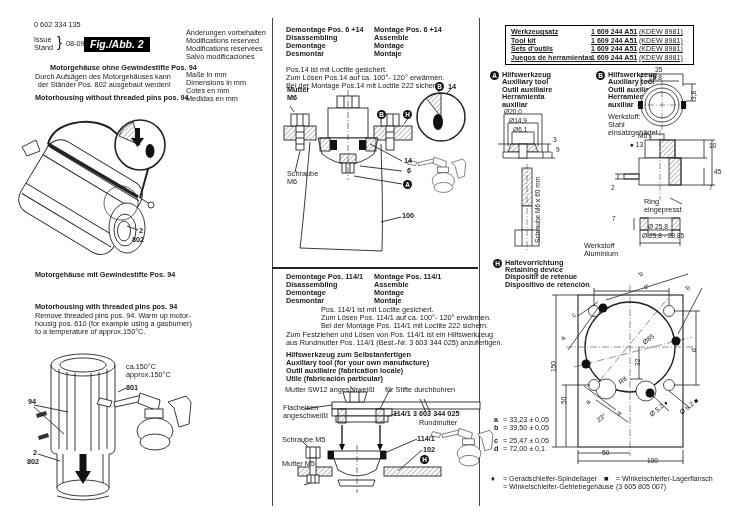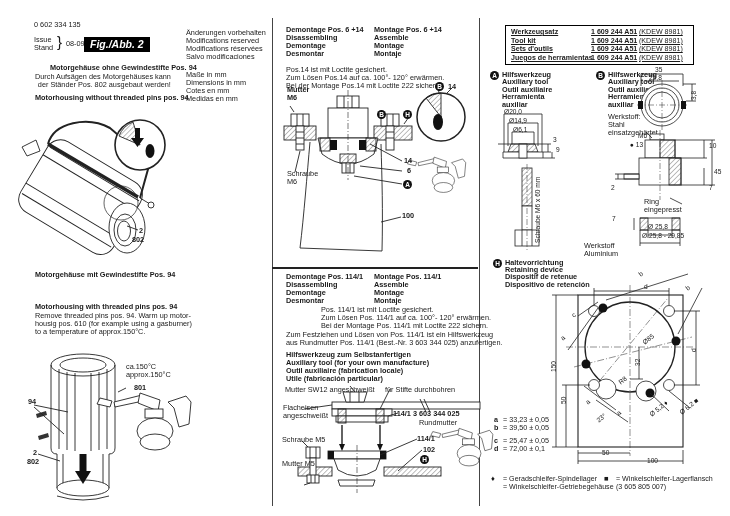--- a/index.html
+++ b/index.html
@@ -135,21 +135,21 @@
         <rect x="31" y="21" width="18" height="9" fill="#fff"></rect>
         <ellipse cx="41" cy="43" rx="18" ry="13" fill="#fff"></ellipse>
         <ellipse cx="41" cy="54" rx="15" ry="8" fill="#fff"></ellipse>
         <path d="M54,14 L72,8 L77,14 L75,36 L65,39 L60,20 Z" fill="#fff"></path>
       </g>
     </g>
   </svg>
   <span class="abs t b" style="left:28px;top:398px;">94</span>
   <span class="abs t b" style="left:33px;top:449px;">2</span>
   <span class="abs t b" style="left:27px;top:458px;">802</span>
-  <span class="abs t b" style="left:126px;top:384px;margin-left:8px;">801</span>
+  <span class="abs t b" style="left:126px;top:384px;">801</span>
   <span class="abs t pre" style="left:126px;top:363px;">ca.150°C
 approx.150°C</span>
 
   <span class="abs t b pre" style="left:286px;top:26px;">Demontage Pos. 6 +14
 Disassembling
 Demontage
 Desmontar</span>
   <span class="abs t b pre" style="left:374px;top:26px;">Montage Pos. 6 +14
 Assemble
 Montage

